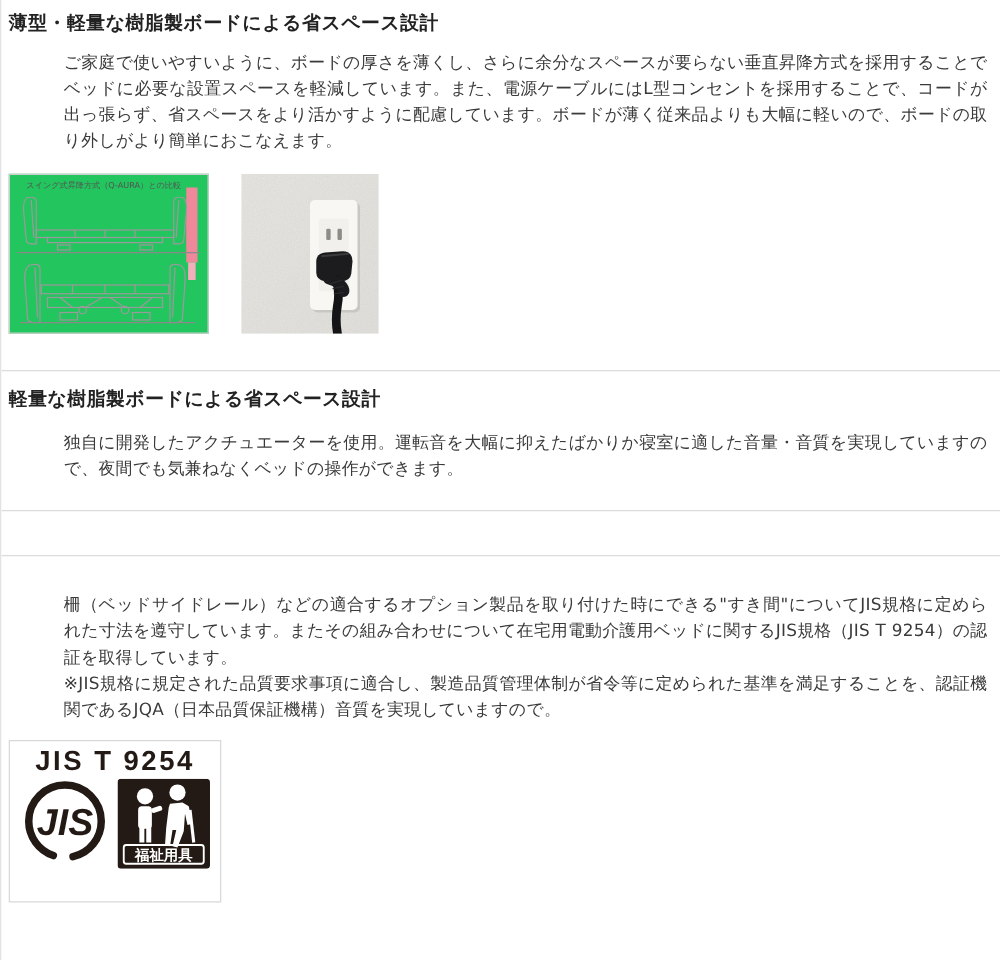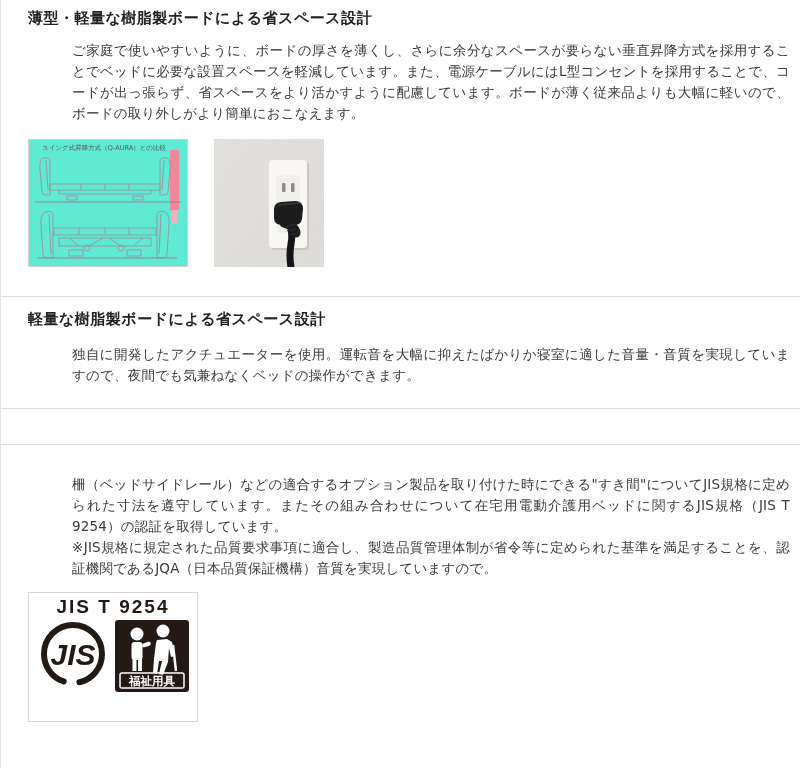--- a/index.html
+++ b/index.html
@@ -5,38 +5,38 @@
   * { margin: 0; padding: 0; box-sizing: border-box; }
   html, body { background: #ffffff; }
   body {
     width: 800px; height: 768px;
     font-family: "DejaVu Sans", "Liberation Sans", sans-serif;
     color: #333333;
     position: relative;
     overflow: hidden;
     border-left: 1px solid #e3e3e3;
   }
-  .section { padding: 0 10px 0 27px; }
+  .section { padding: 0 10px 0 6px; }
   .section + .section { border-top: 1px solid #dcdcdc; }
   .sec-heading {
     font-size: 15px; font-weight: bold; color: #222222;
     letter-spacing: 0.5px; line-height: 1.2;
   }
   .sec-body {
     font-size: 13.5px; line-height: 21px; color: #3a3a3a;
     letter-spacing: 0.2px; text-align: justify; margin-left: 44px;
   }
   
   #sec1 { padding-top: 9px; padding-bottom: 29px; }
   #sec1 .sec-body { margin-top: 13px; }
   .figures { margin-top: 15px; display: flex; gap: 26px; align-items: flex-start; }
   
   .diagram-box {
     position: relative; width: 160px; height: 128px;
-    border: 1px solid #cfcfcf; background: #5eead4;
+    border: 1px solid #cfcfcf; background: #22c55e;
   }
   .diagram-caption {
     position: absolute; top: 4px; left: 0; right: 8px;
     text-align: center; font-size: 6.5px; color: #555; letter-spacing: 0;
     white-space: nowrap; overflow: hidden;
   }
   .photo-box {
     position: relative; width: 110px; height: 128px; overflow: hidden;
   }
   
@@ -51,21 +51,21 @@
   .jis-box {
     margin-top: 13px;
     width: 170px; height: 130px;
     border: 1px solid #d8d8d8;
     background: #ffffff;
     padding: 4px 8px 4px 8px;
     color: #241a15;
     display: flex; flex-direction: column;
   }
   .jis-standard {
-    font-size: 19px; font-weight: bold; letter-spacing: 2px;
+    font-size: 22px; font-weight: bold; letter-spacing: 2px;
     color: #241a15; line-height: 1.1; text-align: center;
     font-family: "Liberation Sans", sans-serif;
   }
   .jis-mid { display: flex; align-items: flex-start; gap: 6px; margin-top: 2px; flex: 1; }
 </style>
 </head>
 <body>
 
 <div class="section" id="sec1">
   <h2 class="sec-heading">薄型・軽量な樹脂製ボードによる省スペース設計</h2>

